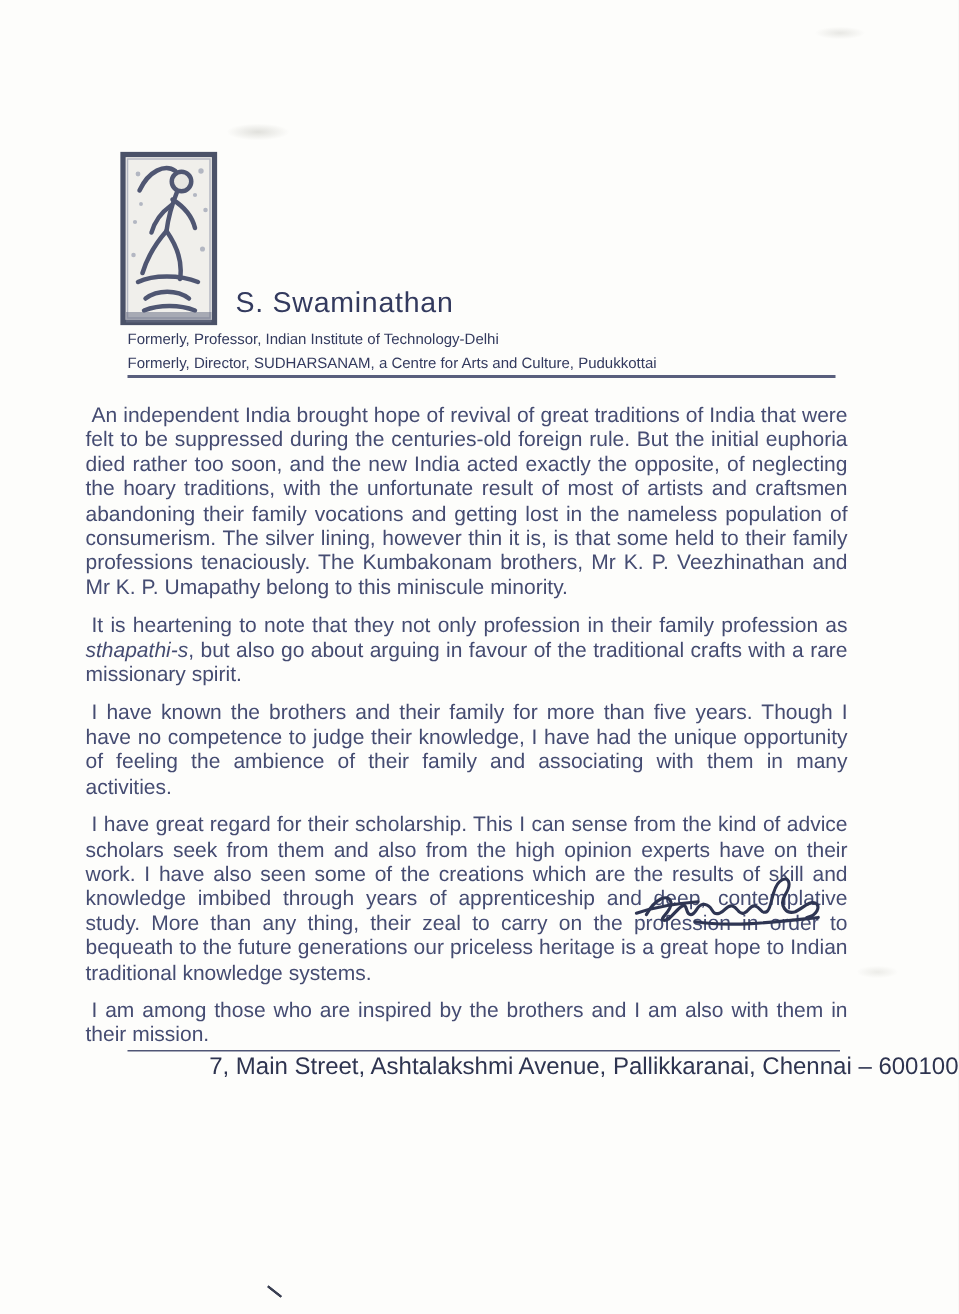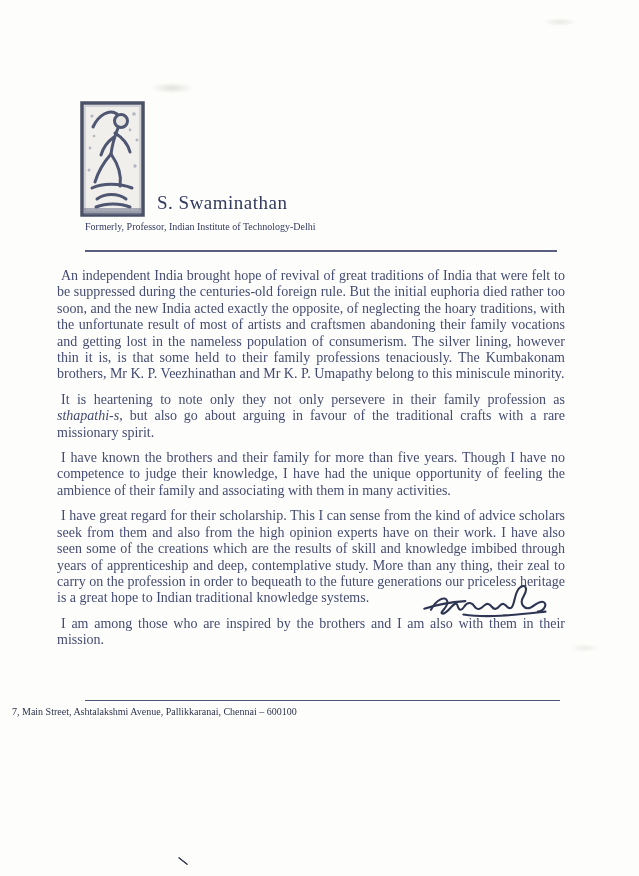--- a/index.html
+++ b/index.html
@@ -10,21 +10,21 @@
   .page {
     position: relative;
     width: 639px;
     height: 876px;
     margin: 0 auto;
     background:
       radial-gradient(ellipse 30px 8px at 172px 88px, rgba(190,190,183,.45), transparent 70%),
       radial-gradient(ellipse 24px 6px at 560px 22px, rgba(200,200,194,.40), transparent 70%),
       radial-gradient(ellipse 20px 6px at 585px 648px, rgba(205,205,198,.35), transparent 70%),
       #fdfdfb;
-    font-family: Liberation Serif, serif;
+    font-family: Liberation Sans, sans-serif;
     overflow: hidden;
   }
 
   
   .emblem {
     position: absolute;
     left: 80px;
     top: 100px;
     width: 66px;
     height: 118px;
@@ -92,25 +92,25 @@
   .footer-rule {
     position: absolute;
     left: 85px;
     top: 700px;
     width: 475px;
     border-top: 1.5px solid #3c4366;
     opacity: .9;
   }
   .letter-footer {
     position: absolute;
-    left: 12px;
+    left: 0;
     right: 0;
     top: 703px;
-    text-align: left;
-    font-size: 10px;
+    text-align: right;
+    font-size: 16px;
     line-height: 17px;
     color: #2e3450;
   }
 
   
   .stray-mark {
     position: absolute;
     left: 177px;
     top: 860px;
     width: 12px;
@@ -150,26 +150,27 @@
           <circle cx="9" cy="70" r="1.5"></circle>
         <circle cx="50" cy="30" r="1.4"></circle>
           <circle cx="14" cy="36" r="1.3"></circle>
       </g>
     </svg>
   </div>
 
   <div class="sender-name">S. Swaminathan</div>
   <div class="credentials">
     <div>Formerly, Professor, Indian Institute of Technology-Delhi</div>
+    <div>Formerly, Director, SUDHARSANAM, a Centre for Arts and Culture, Pudukkottai</div>
   </div>
   <div class="header-rule"></div>
 
   <div class="letter-body">
     <p>An independent India brought hope of revival of great traditions of India that were felt to be suppressed during the centuries-old foreign rule. But the initial euphoria died rather too soon, and the new India acted exactly the opposite, of neglecting the hoary traditions, with the unfortunate result of most of artists and craftsmen abandoning their family vocations and getting lost in the nameless population of consumerism. The silver lining, however thin it is, is that some held to their family professions tenaciously. The Kumbakonam brothers, Mr K. P. Veezhinathan and Mr K. P. Umapathy belong to this miniscule minority.</p>
-    <p><span>It is heartening to note only they not only persevere in their family profession as </span><span class="italic-term">sthapathi-s</span><span>, but also go about arguing in favour of the traditional crafts with a rare missionary spirit.</span></p>
+    <p><span>It is heartening to note that they not only profession in their family profession as </span><span class="italic-term">sthapathi-s</span><span>, but also go about arguing in favour of the traditional crafts with a rare missionary spirit.</span></p>
     <p>I have known the brothers and their family for more than five years. Though I have no competence to judge their knowledge, I have had the unique opportunity of feeling the ambience of their family and associating with them in many activities.</p>
     <p>I have great regard for their scholarship. This I can sense from the kind of advice scholars seek from them and also from the high opinion experts have on their work. I have also seen some of the creations which are the results of skill and knowledge imbibed through years of apprenticeship and deep, contemplative study. More than any thing, their zeal to carry on the profession in order to bequeath to the future generations our priceless heritage is a great hope to Indian traditional knowledge systems.</p>
     <p>I am among those who are inspired by the brothers and I am also with them in their mission.</p>
   </div>
 
   <div class="signature-block">
     <svg class="signature-scrawl" viewBox="0 0 150 44" aria-hidden="true">
       <g stroke="#2e3552" stroke-width="2.2" fill="none" stroke-linecap="round">
         <path d="M3,27 C18,22 32,20 46,19"></path>
         <path d="M10,28 C16,17 25,13 27,19 C29,25 18,31 22,32 C26,33 31,24 35,22 C39,20 37,28 41,28 C45,28 45,20 51,21 C57,22 55,29 61,27 C65,26 66,21 70,22 C74,23 74,28 78,27 C82,26 82,21 86,22 C90,23 90,28 94,26 C98,24 97,10 103,5 C109,0 112,6 107,14 C102,22 108,28 114,26 C120,23 124,18 128,20 C132,22 129,29 122,30"></path>

